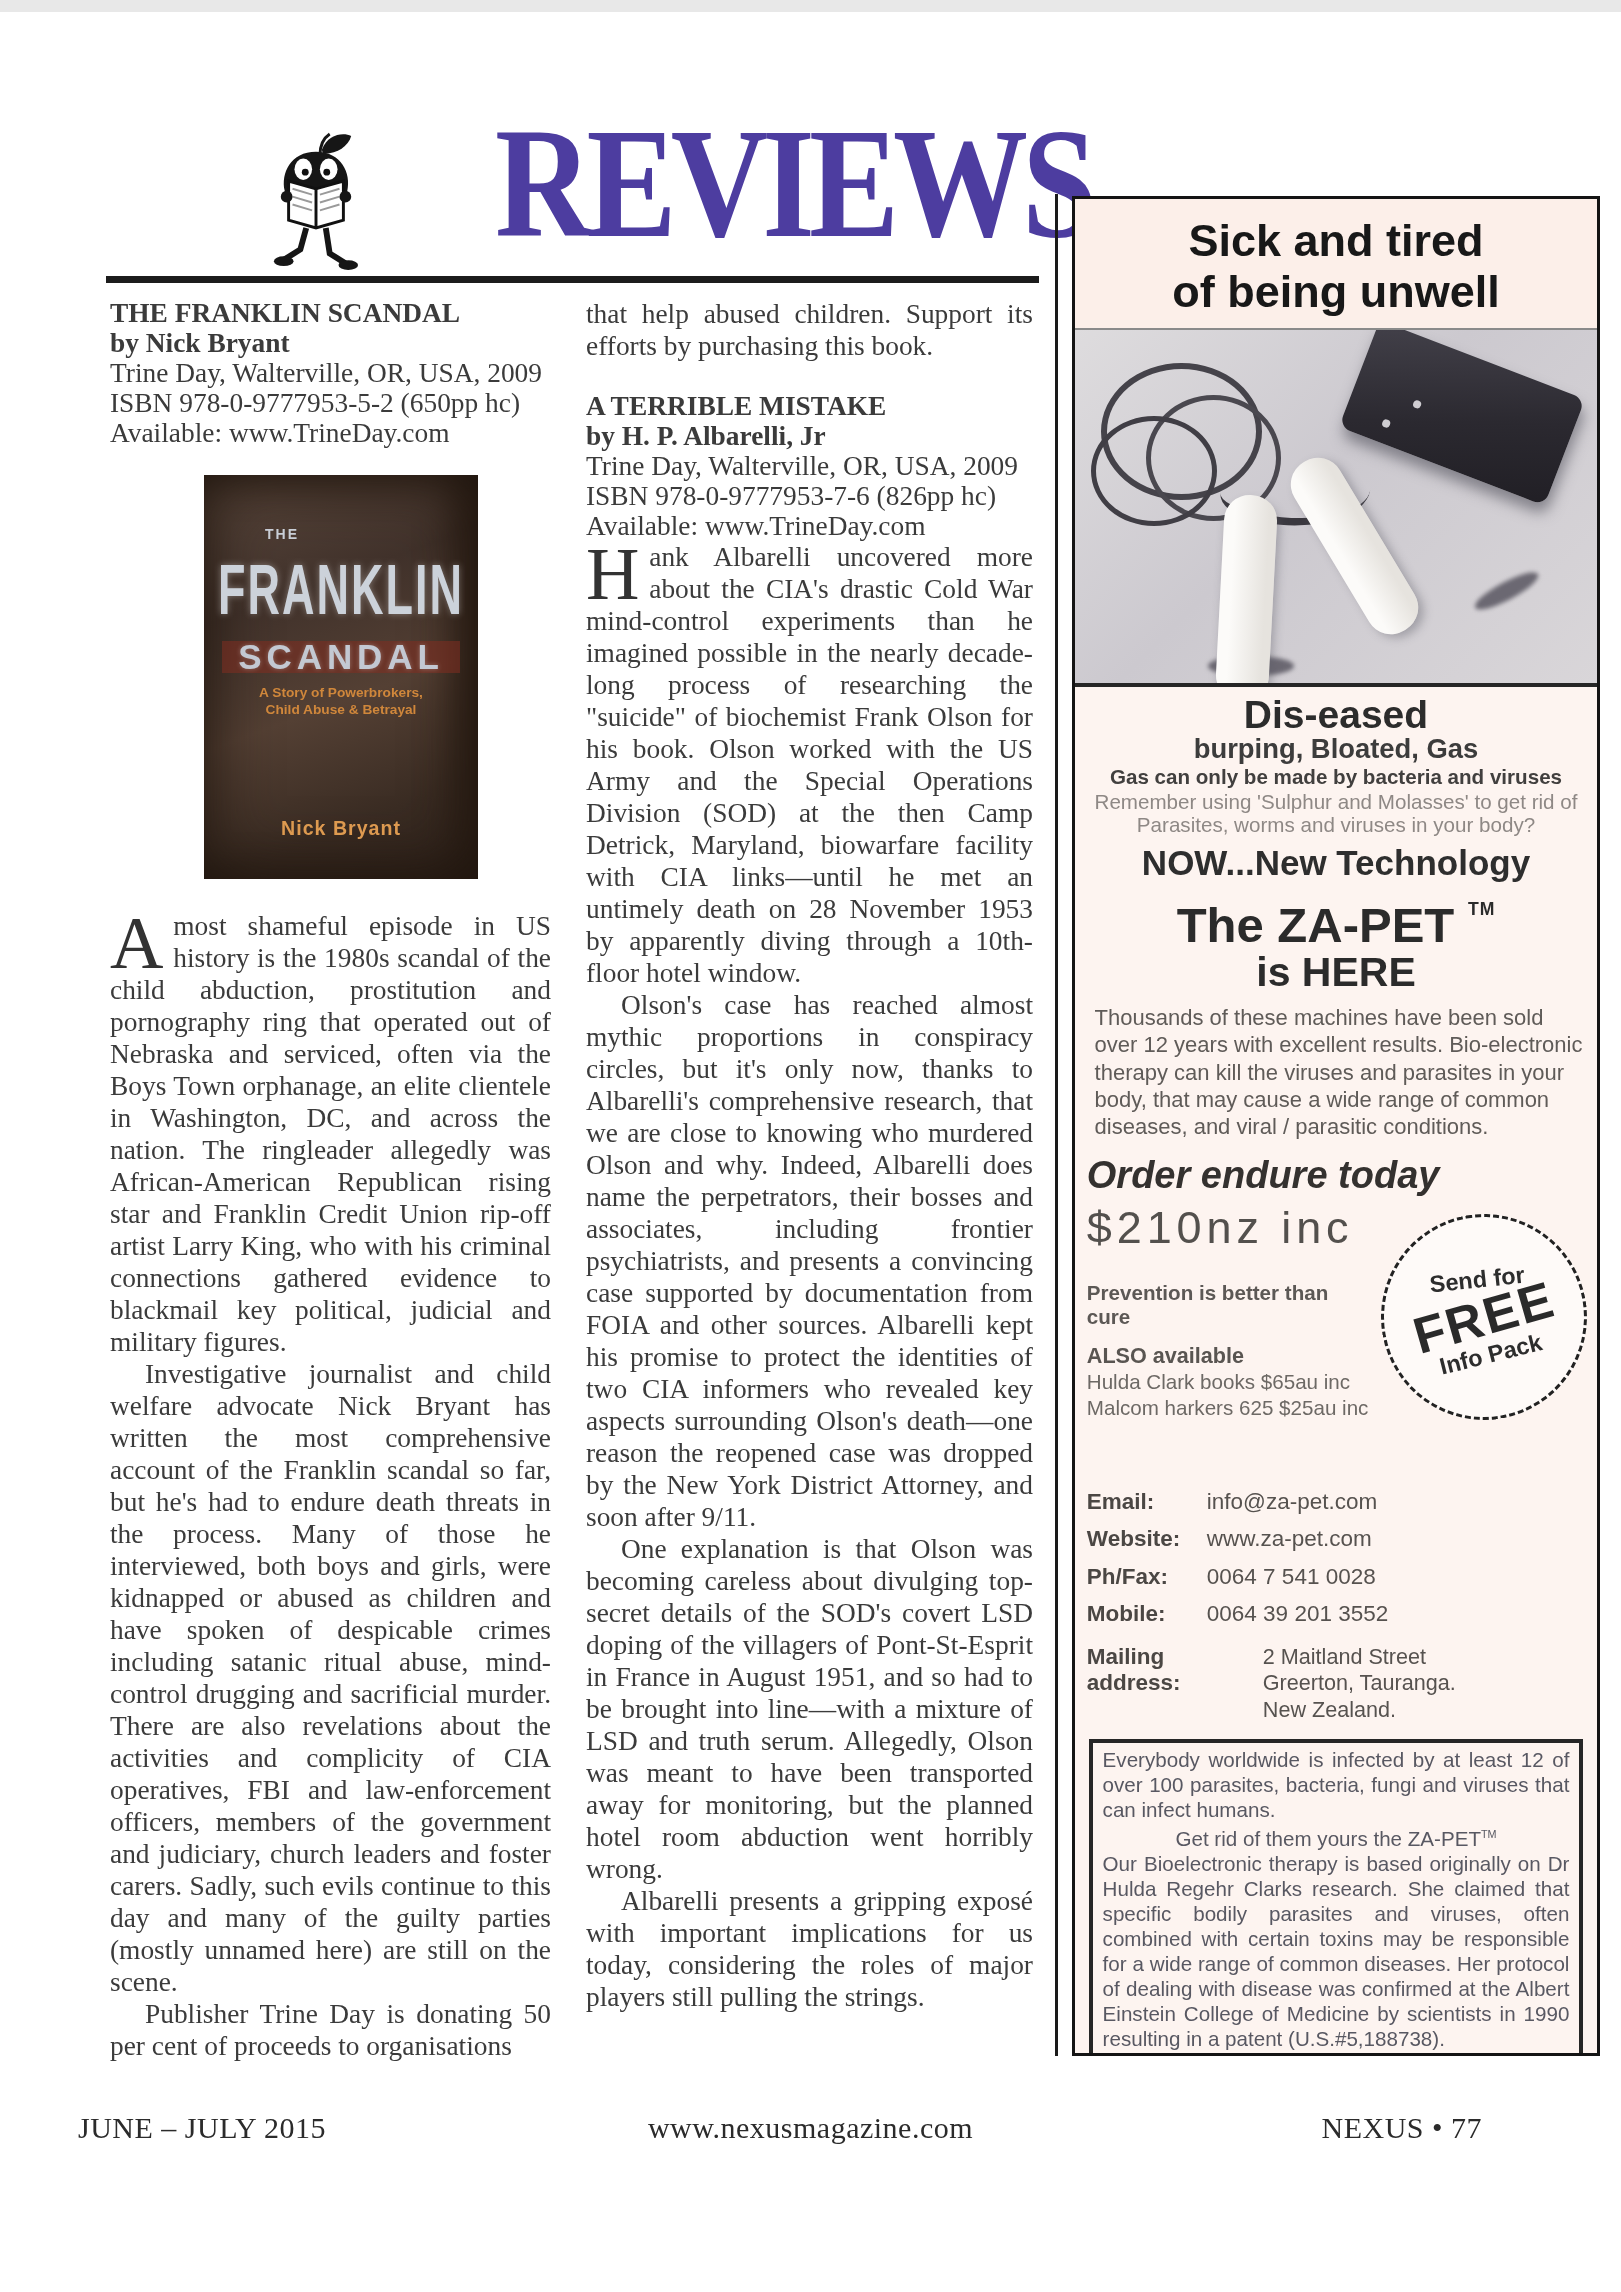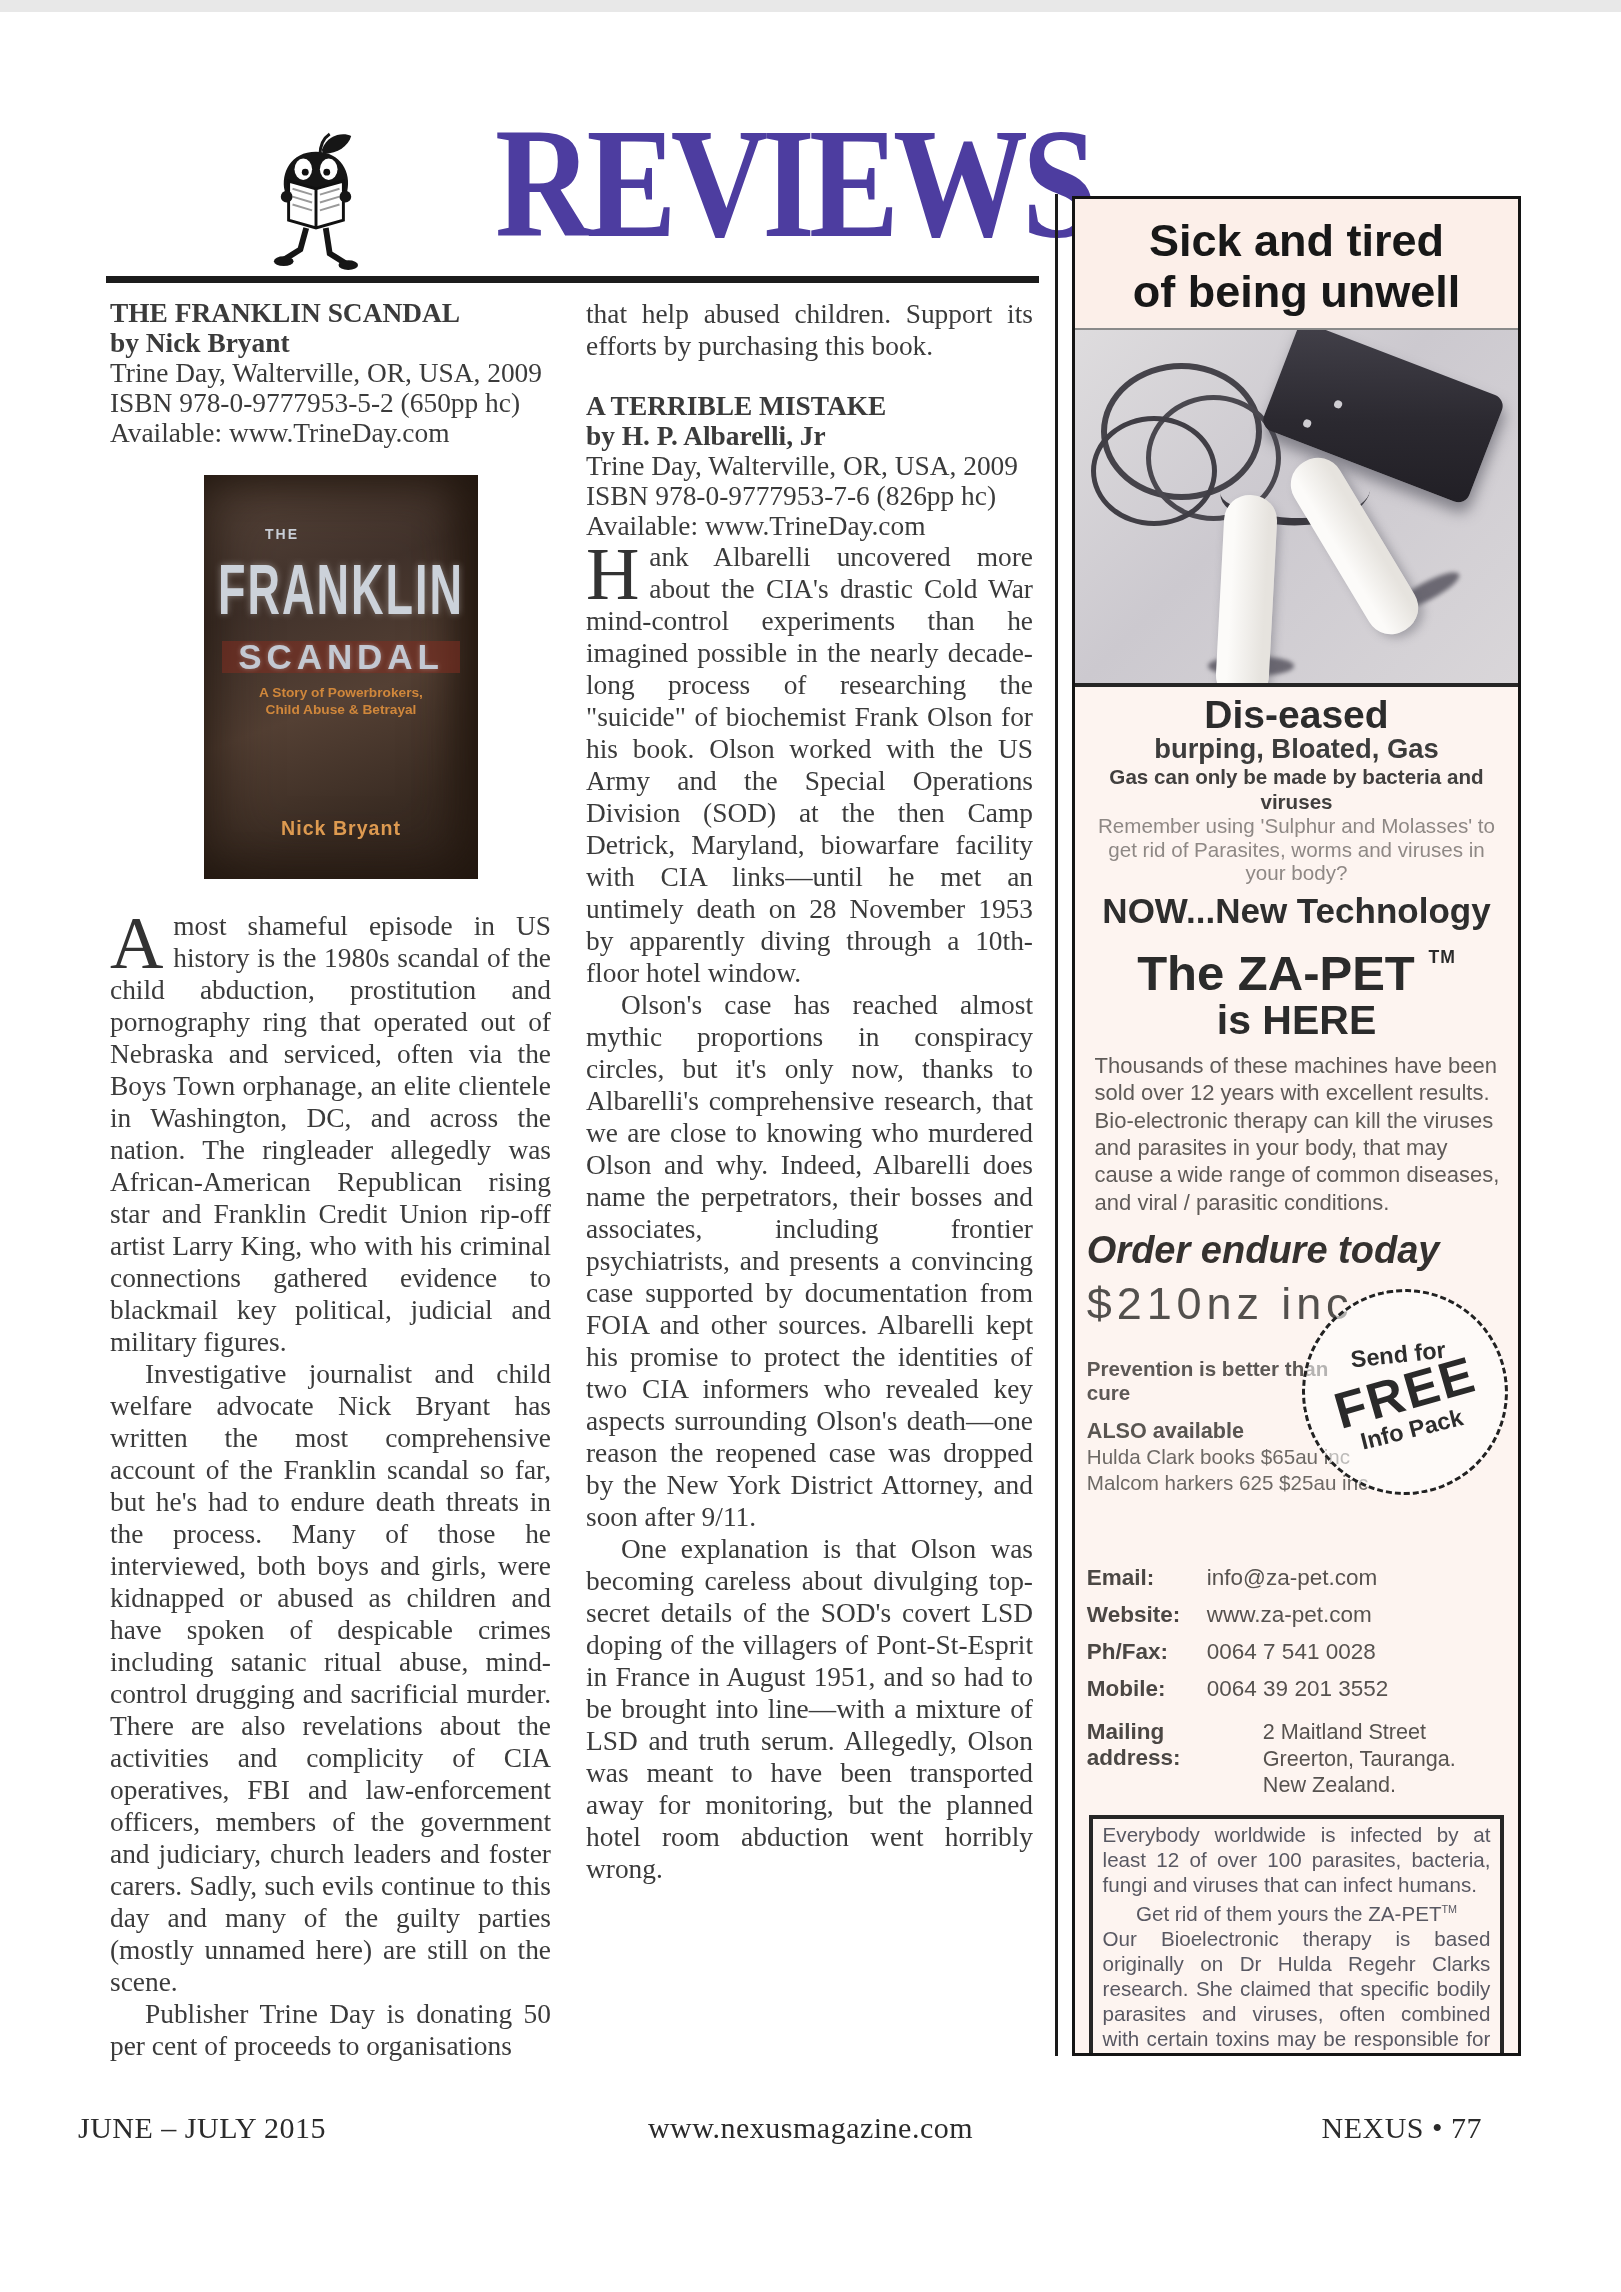--- a/index.html
+++ b/index.html
@@ -31,21 +31,21 @@
   .bc-the{margin-top:43px;color:#c9ced6;font-size:14px;font-weight:700;letter-spacing:2px;text-align:left;padding-left:61px;}
   .bc-franklin{margin-top:15.7px;color:#ccd2da;font-weight:700;font-size:45px;letter-spacing:2px;
     transform:scaleY(1.55);transform-origin:center top;text-shadow:0 0 5.9px rgba(255,255,255,.35);}
   .bc-scandal{margin:43px 17.6px 0;color:#c3c8d2;background:rgba(130,45,32,.55);font-weight:700;font-size:35px;
     letter-spacing:4.9px;text-shadow:0 0 4.9px rgba(255,255,255,.3);}
   .bc-sub{margin-top:11.8px;color:#d0873b;font-weight:700;font-size:13.7px;line-height:16.7px;}
   .bc-author{margin-top:94px;color:#dd9a50;font-weight:700;font-size:19.6px;letter-spacing:1px;}
 
   
   .divider{position:absolute;left:1055px;top:182px;width:2.9px;height:1862px;background:#1a1a1a;}
-  .ad{position:absolute;left:1072px;top:184px;width:449px;height:1860px;border:3.9px solid #141414;
+  .ad{position:absolute;left:1072px;top:184px;width:528px;height:1860px;border:3.9px solid #141414;
     background:#fdf4f0;box-sizing:border-box;font-family:"Liberation Sans",sans-serif;overflow:hidden;}
   .ad-headline{padding:15.7px 0 11.8px;text-align:center;font-weight:700;font-size:45px;line-height:51px;
     color:#181818;background:#fcefe9;}
   .ad-photo{position:relative;height:353px;background:linear-gradient(135deg,#dedcde 0%,#ccc9cf 45%,#d9d6d9 100%);
     border-top:2px solid #8a8a8a;border-bottom:4.9px solid #262626;overflow:hidden;}
   .cord1,.cord2,.cord3{position:absolute;border-radius:50%;}
   .cord1{left:25.5px;top:33px;width:149px;height:125px;border:6.9px solid #45434a;}
   .cord2{left:71px;top:65px;width:125px;height:116px;border:5.9px solid #4a484f;}
   .cord3{left:15.7px;top:86px;width:116px;height:100px;border:5.9px solid #403e45;}
   .cordline{position:absolute;left:147px;top:125px;width:147px;height:65px;border-bottom:8.8px solid #3a383f;
@@ -162,20 +162,21 @@
     <div class="rh">
       <div class="rh-bold">A TERRIBLE MISTAKE</div>
       <div class="rh-bold">by H. P. Albarelli, Jr</div>
       <div>Trine Day, Walterville, OR, USA, 2009</div>
       <div>ISBN 978-0-9777953-7-6 (826pp hc)</div>
       <div>Available:  www.TrineDay.com</div>
     </div>
     <p><span class="dropcap">H</span><span>ank Albarelli uncovered more about the CIA's drastic Cold War mind-control experiments than he imagined possible in the nearly decade-long process of researching the "suicide" of biochemist Frank Olson for his book.  Olson worked with the US Army and the Special Operations Division (SOD) at the then Camp Detrick, Maryland, biowarfare facility with CIA links—until he met an untimely death on 28 November 1953 by apparently diving through a 10th-floor hotel window.</span></p>
     <p class="indent">Olson's case has reached almost mythic proportions in conspiracy circles, but it's only now, thanks to Albarelli's comprehensive research, that we are close to knowing who murdered Olson and why.  Indeed, Albarelli does name the perpetrators, their bosses and associates, including frontier psychiatrists, and presents a convincing case supported by documentation from FOIA and other sources.  Albarelli kept his promise to protect the identities of two CIA informers who revealed key aspects surrounding Olson's death—one reason the reopened case was dropped by the New York District Attorney, and soon after 9/11.</p>
     <p class="indent">One explanation is that Olson was becoming careless about divulging top-secret details of the SOD's covert LSD doping of the villagers of Pont-St-Esprit in France in August 1951, and so had to be brought into line—with a mixture of LSD and truth serum.  Allegedly, Olson was meant to have been transported away for monitoring, but the planned hotel room abduction went horribly wrong.</p>
+    <p class="indent">Albarelli presents a gripping exposé with important implications for us today, considering the roles of major players still pulling the strings.</p>
   </div>
 
   <div class="divider"></div>
 
   <aside class="ad">
     <div class="ad-headline">
       <div>Sick and tired</div>
       <div>of being unwell</div>
     </div>
 

